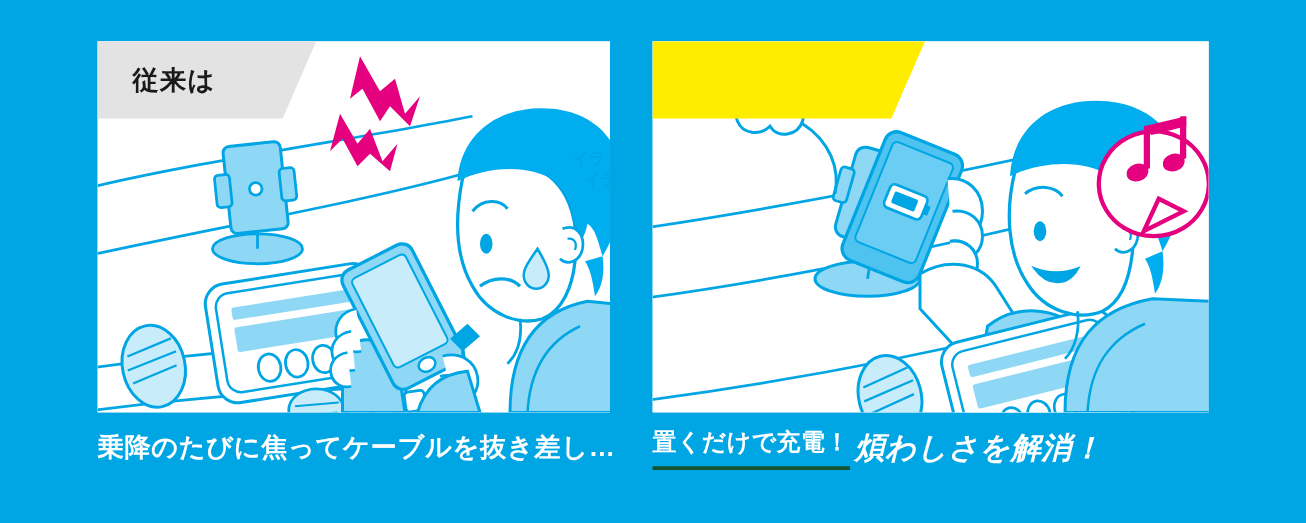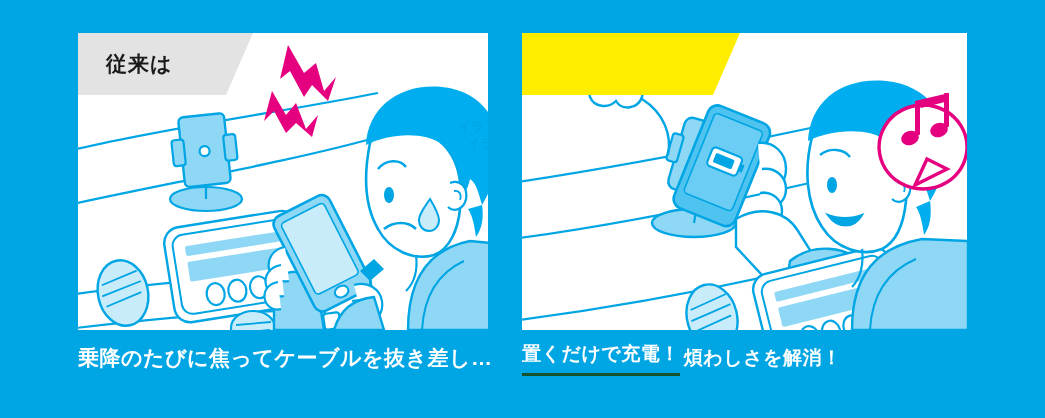--- a/index.html
+++ b/index.html
@@ -45,21 +45,21 @@
     display:flex;align-items:center;justify-content:flex-start;
     color:#ffffff;white-space:nowrap;
   }
   .caption.left{left:78px;width:410px;}
   .caption.right{left:522px;width:445px;}
   .cap-main{font-size:21px;font-weight:bold;letter-spacing:0.5px;}
   .cap-strong{
     font-size:19px;font-weight:bold;letter-spacing:0.5px;
     border-bottom:3px solid #14532d;padding-bottom:6px;
   }
-  .cap-rest{font-size:19px;font-weight:bold;letter-spacing:0.5px;margin-left:4px;}
+  .cap-rest{font-size:24px;font-weight:bold;letter-spacing:0.5px;margin-left:4px;font-style:italic;}
 </style>
 </head>
 <body style="background: rgb(0, 165, 228);">
 
 <div class="stage">
 
   <div class="panel left">
     <svg class="art" viewBox="0 0 410 297" preserveAspectRatio="none">
       <defs>
         <clipPath id="clipL">

